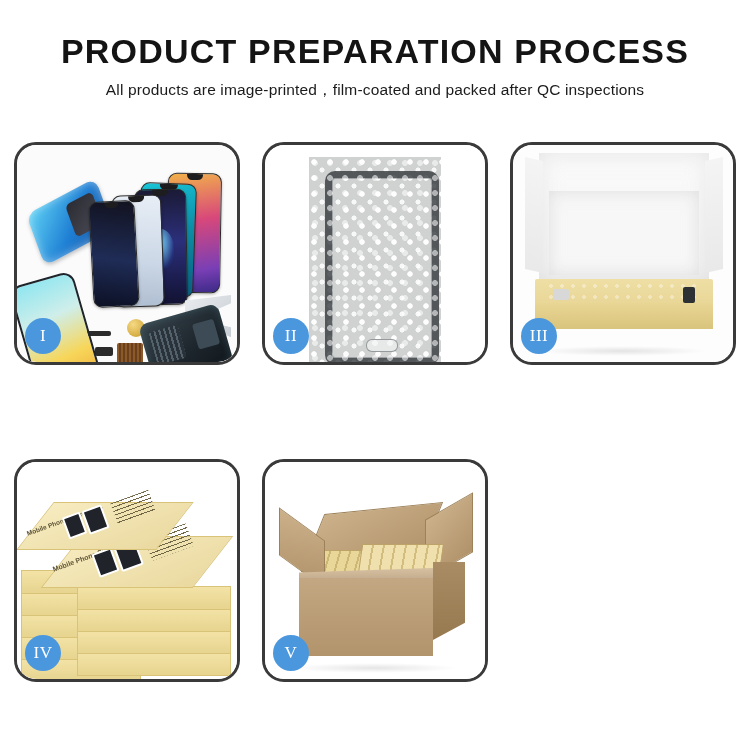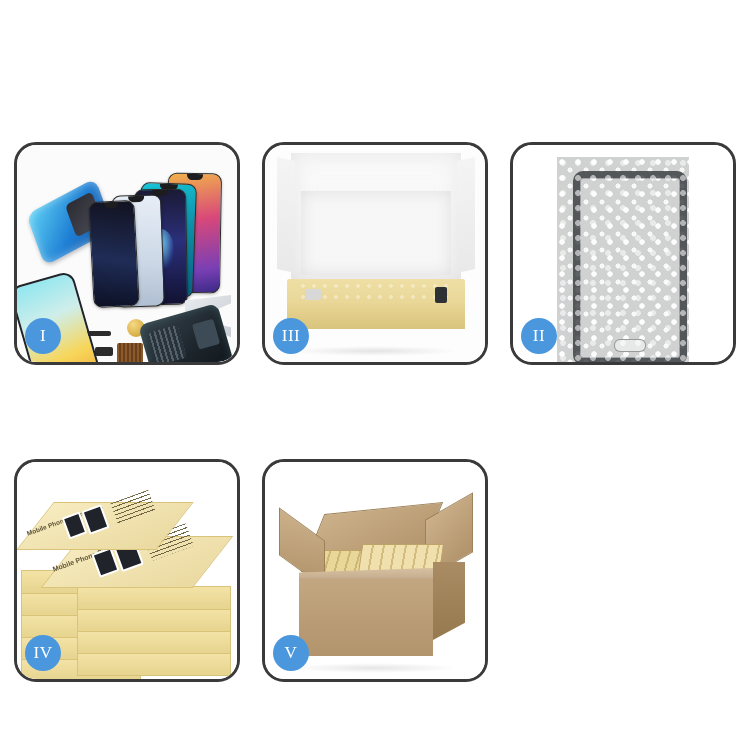--- a/index.html
+++ b/index.html
@@ -338,20 +338,22 @@
 
   .shadow-soft{
     position:absolute; left:24px; bottom:6px; width:170px;height:10px;
     background:radial-gradient(ellipse at center, rgba(0,0,0,.10), transparent 70%);
   }
 </style>
 </head>
 <body>
 
 <div class="header">
+  <h1 class="main-title">PRODUCT PREPARATION PROCESS</h1>
+  <p class="sub-title">All products are image-printed，film-coated and packed after QC inspections</p>
 </div>
 
 <div class="grid">
 
   <div class="panel">
     <div class="panel-stage">
       <div class="p1-bg"></div>
       <div class="adhesive"></div>
 
       <div class="ph ph-e"></div>
@@ -371,44 +373,44 @@
       <div class="part flex" style="left:146px; top:182px; width:22px; height:7px;"></div>
       <div class="part grid-ic" style="left:100px; top:198px; width:26px; height:24px;"></div>
       <div class="part" style="left:78px; top:202px; width:18px; height:9px;"></div>
       <div class="part" style="left:130px; top:200px; width:22px; height:8px;"></div>
 
       <div class="part" style="left:132px; top:216px; width:10px; height:16px;"></div>
       <div class="part screw" style="left:200px; top:214px; width:5px; height:5px;"></div>
 
     </div>
     <div class="badge">I</div>
+  </div>
+
+  <div class="panel">
+    <div class="panel-stage">
+      <div class="p2-bg"></div>
+      <div class="bubble-sheet">
+        <div class="wrapped-screen"></div>
+        <div class="bubble-overlay"></div>
+      </div>
+    </div>
+    <div class="badge">II</div>
   </div>
 
   <div class="panel">
     <div class="panel-stage">
       <div class="p3-bg"></div>
       <div class="foam-lid"></div>
       <div class="foam-inner"></div>
       <div class="box-tray"></div>
       <div class="tray-product"></div>
       <div class="box-tray-front"></div>
       <div class="shadow-soft"></div>
     </div>
     <div class="badge">III</div>
-  </div>
-
-  <div class="panel">
-    <div class="panel-stage">
-      <div class="p2-bg"></div>
-      <div class="bubble-sheet">
-        <div class="wrapped-screen"></div>
-        <div class="bubble-overlay"></div>
-      </div>
-    </div>
-    <div class="badge">II</div>
   </div>
 
   <div class="panel">
     <div class="panel-stage">
       <div class="p4-bg"></div>
       <div class="stack">
 
         <div class="kbox" style="left:4px; top:196px; width:118px;"></div>
         <div class="kbox" style="left:4px; top:174px; width:118px;"></div>
         <div class="kbox" style="left:4px; top:152px; width:118px;"></div>

